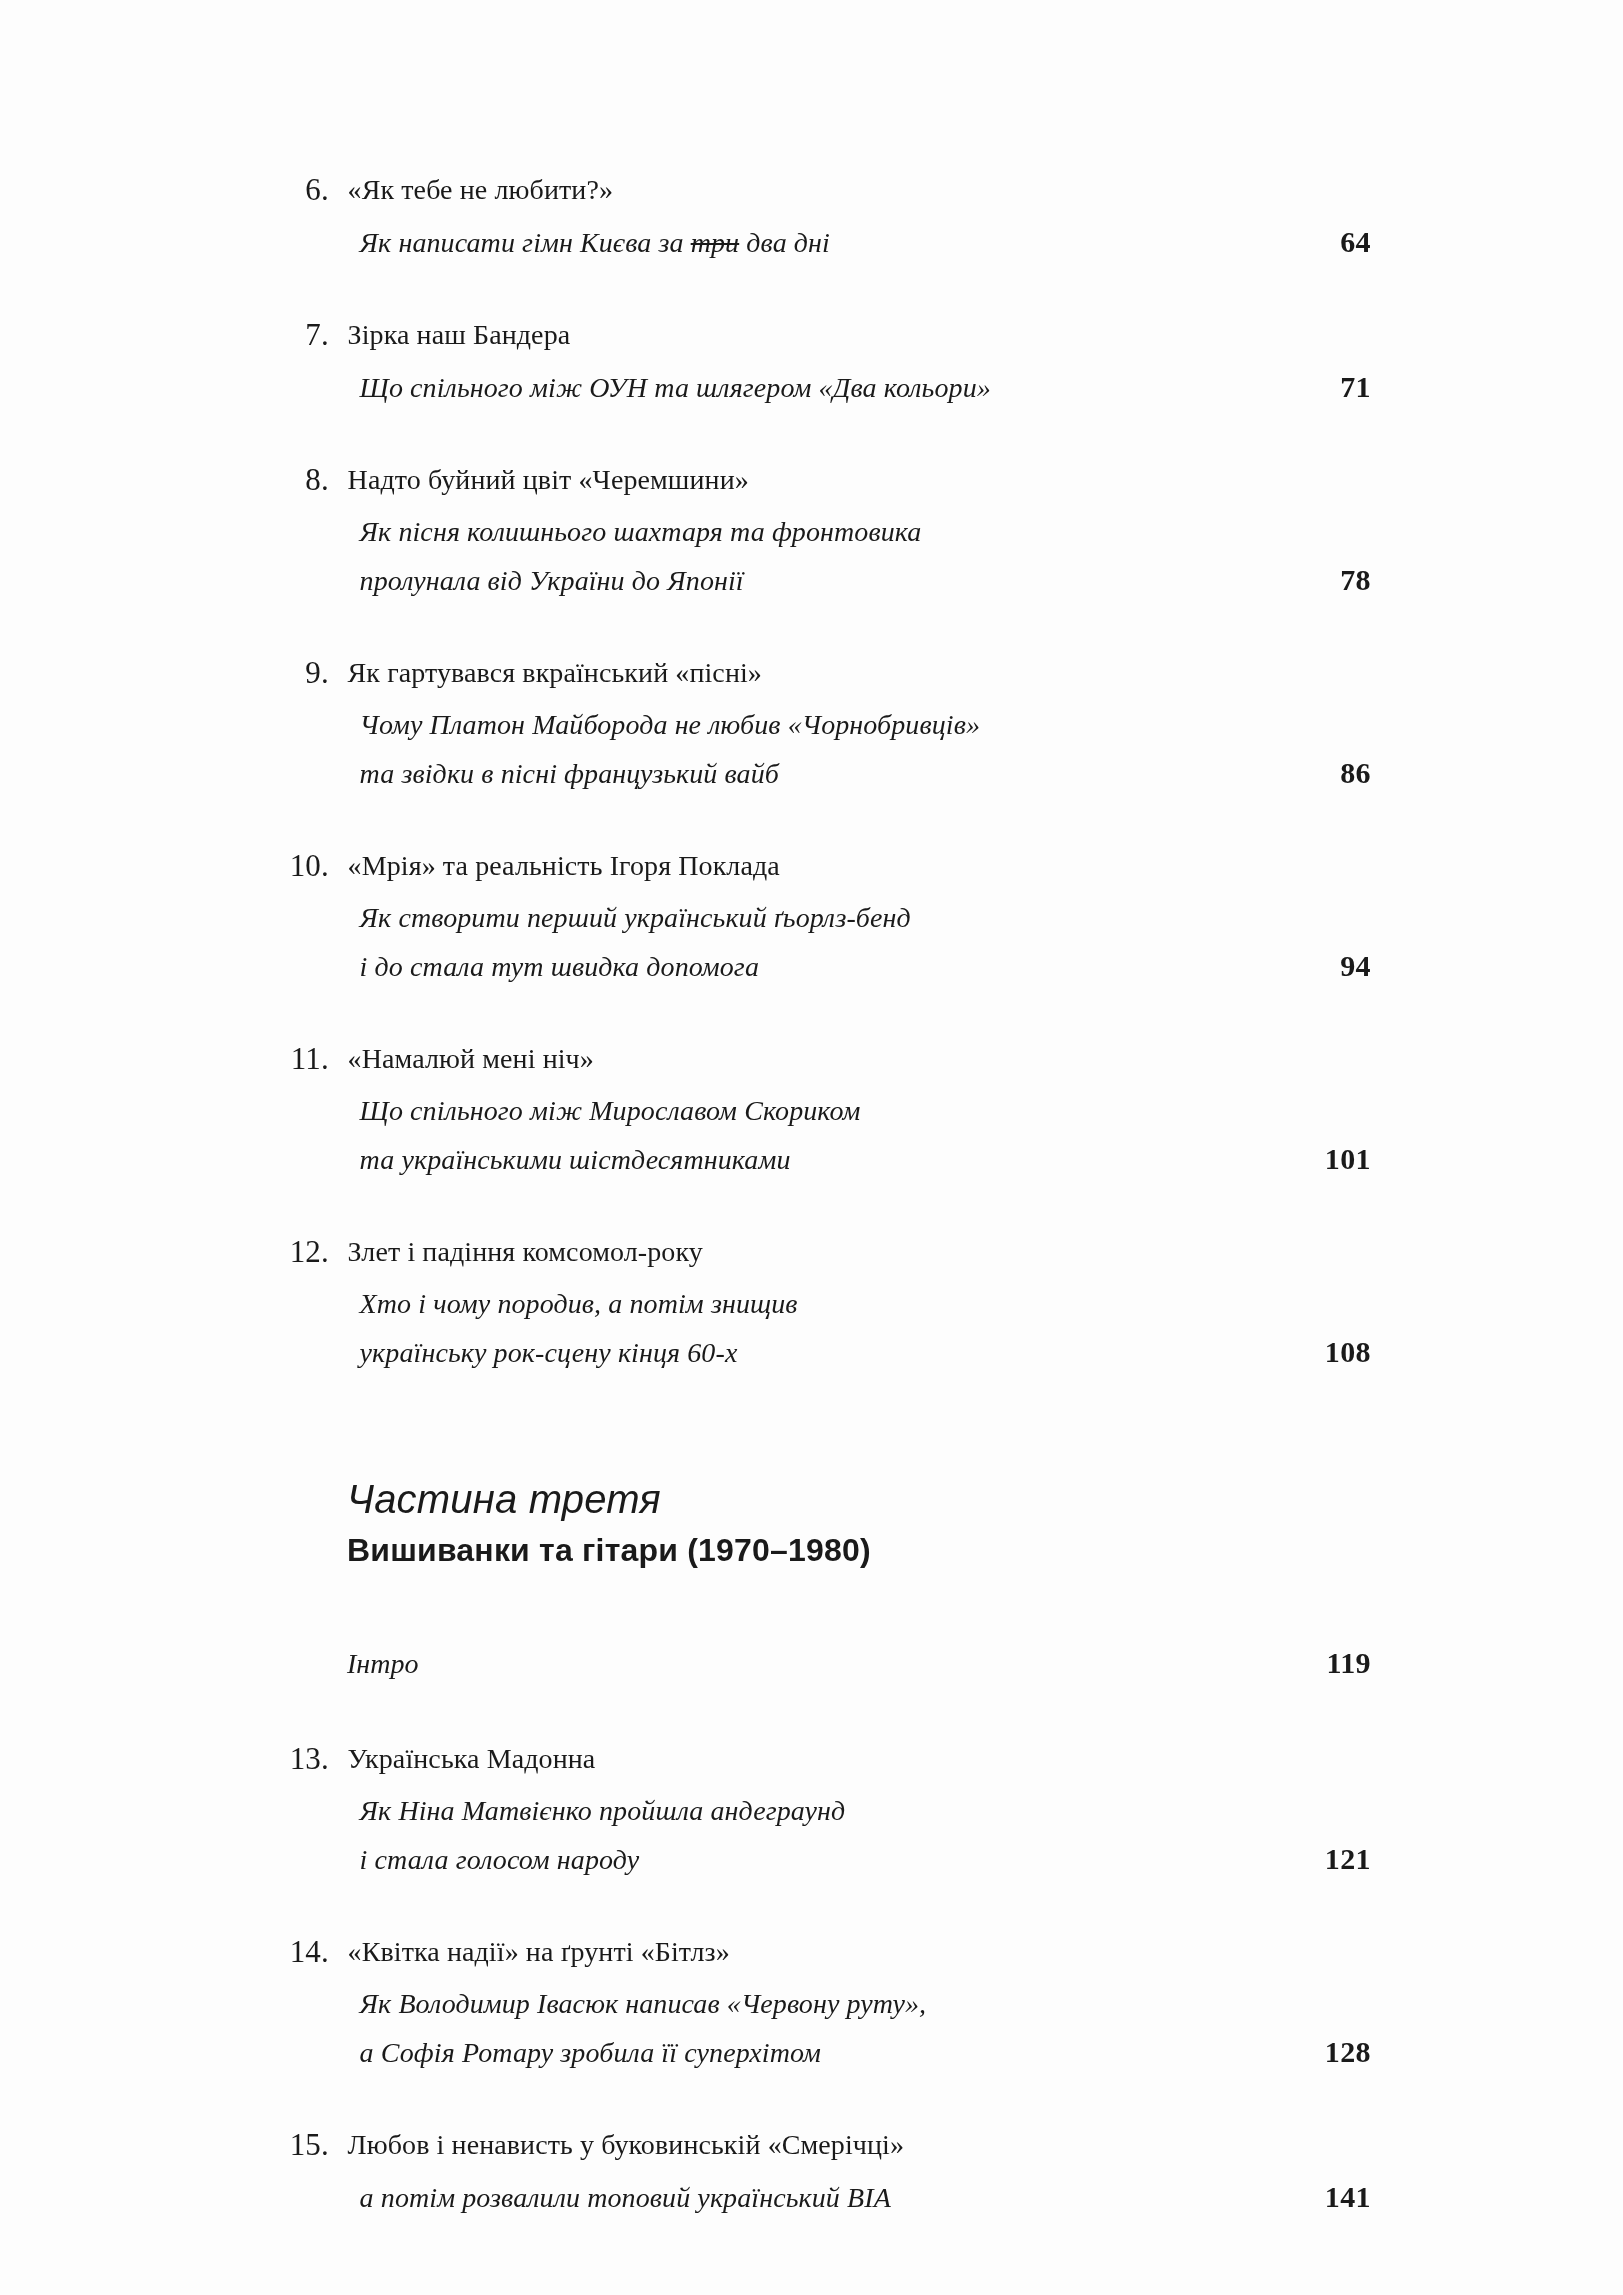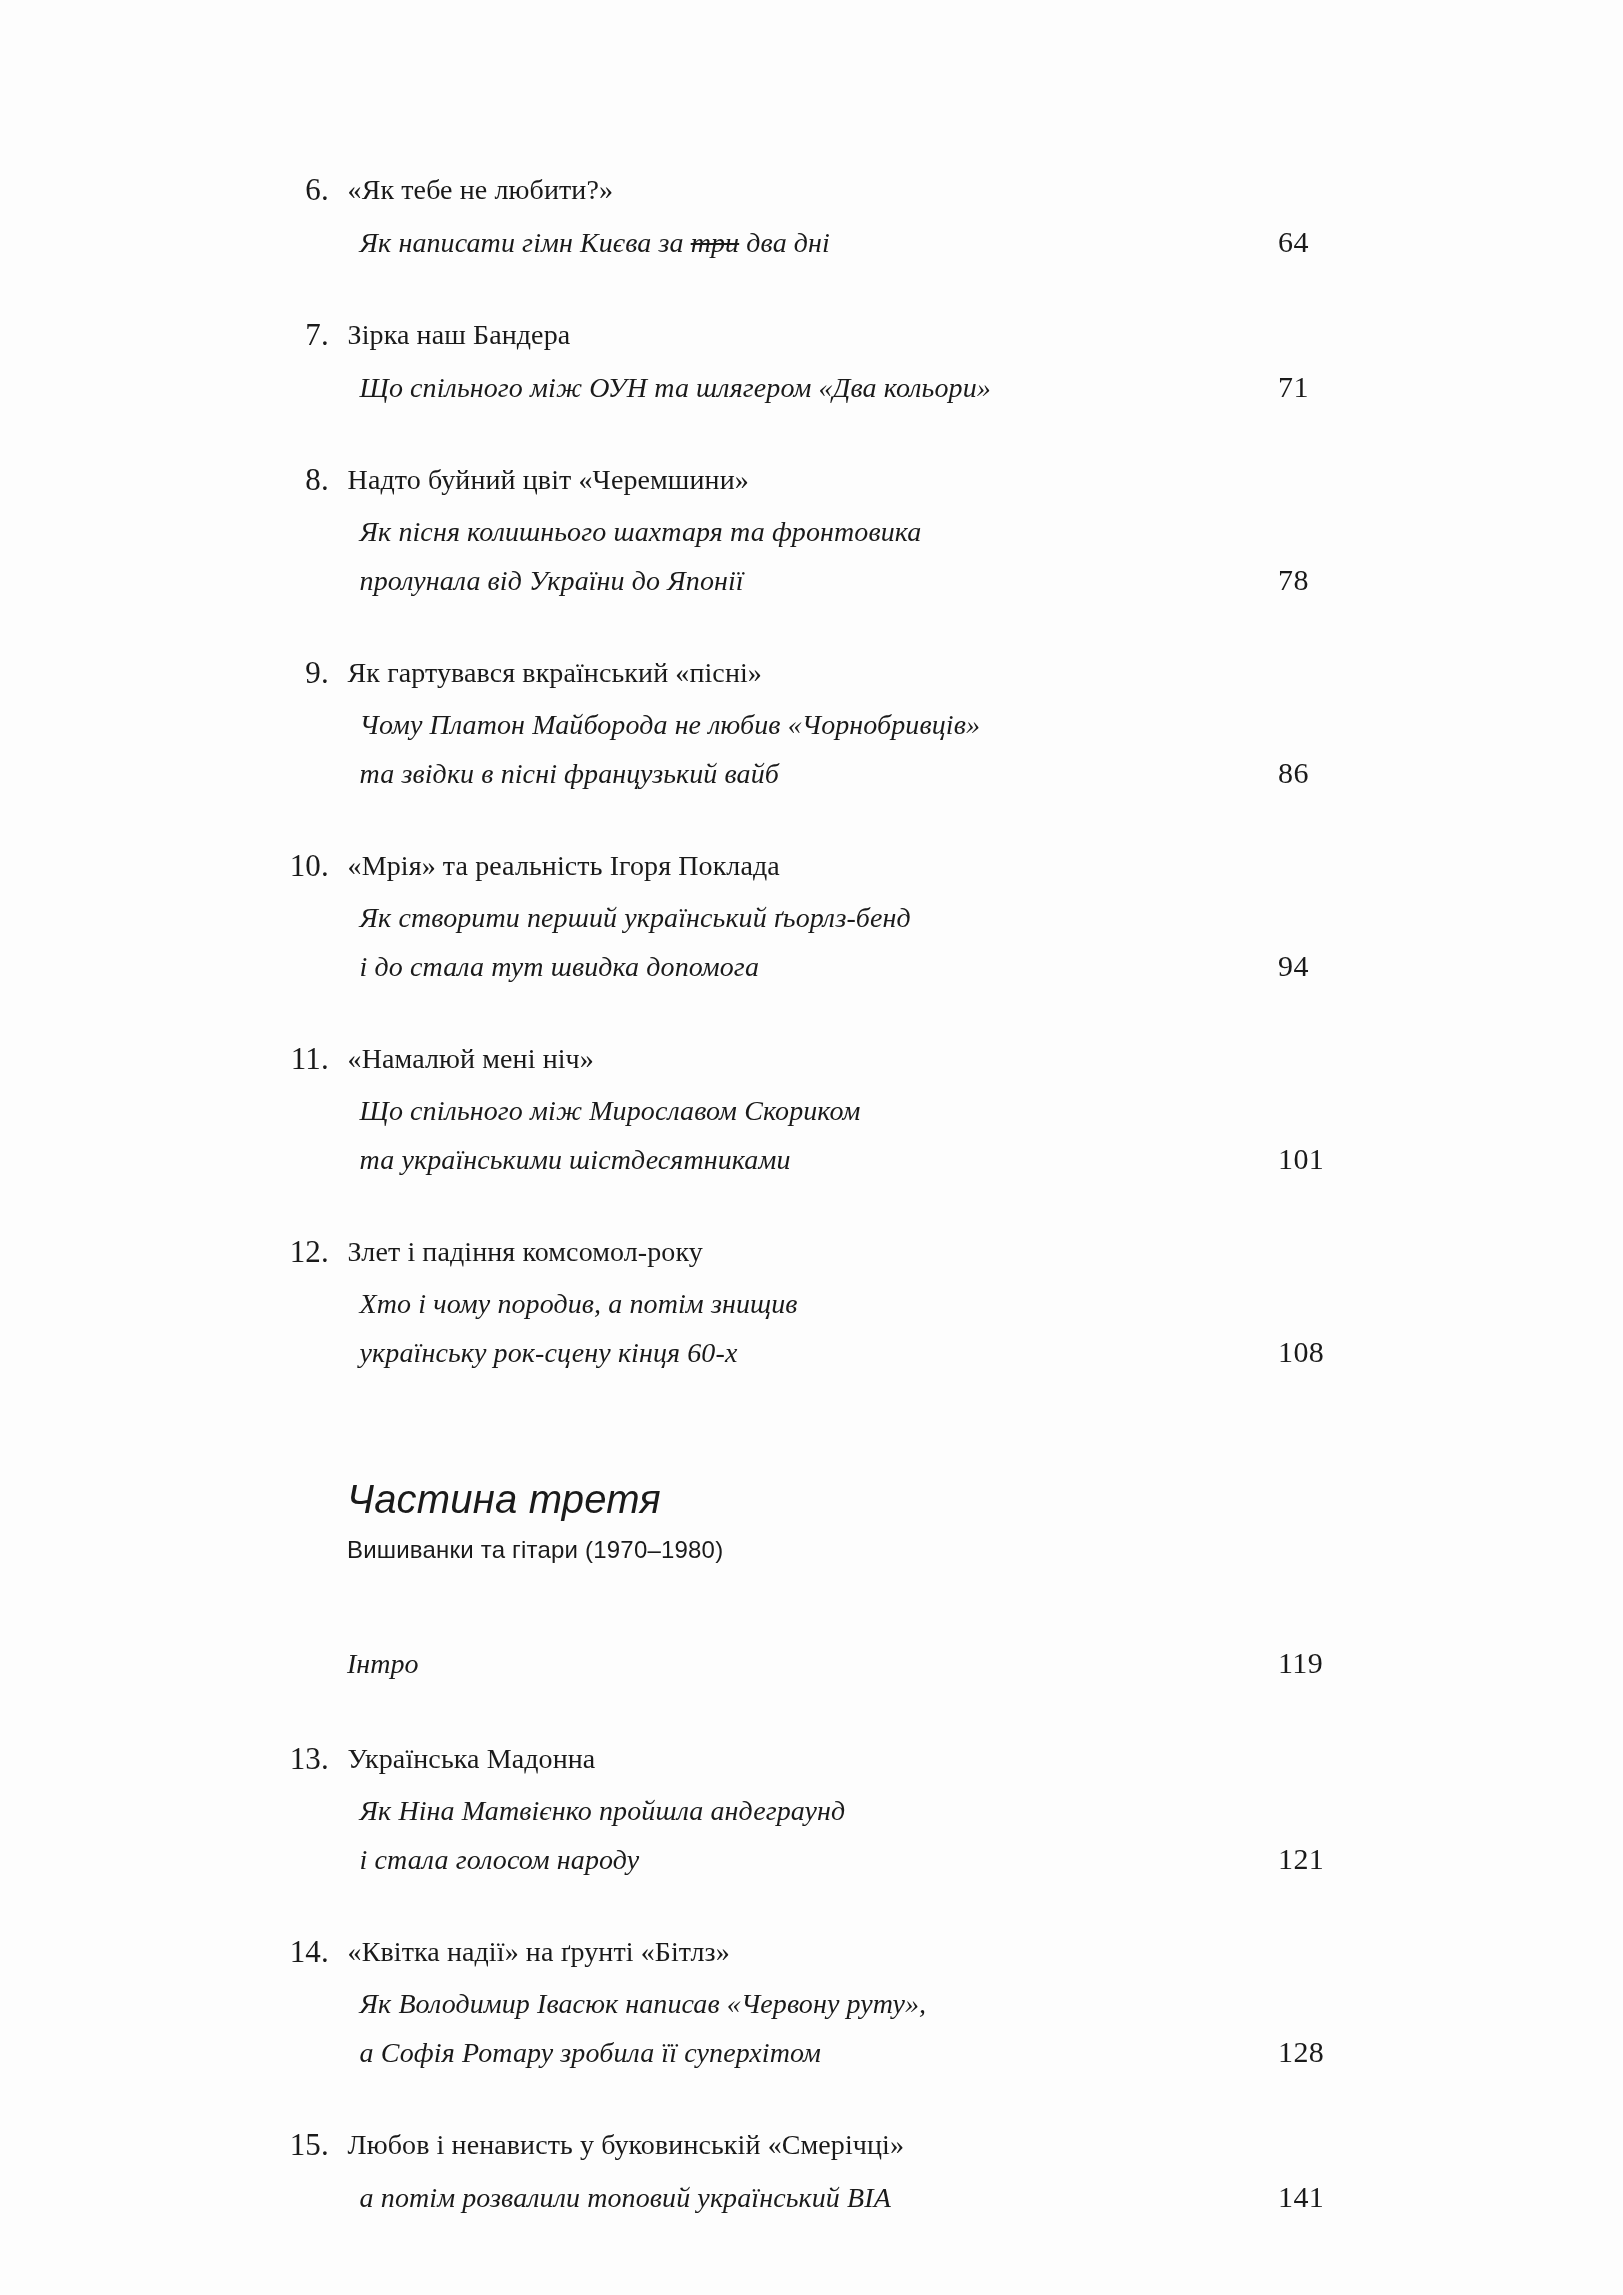--- a/index.html
+++ b/index.html
@@ -81,45 +81,46 @@
     letter-spacing: 9.3px;
     color: #3b3b3b;
     white-space: nowrap;
   }
   .leader::before {
     content: "..............................................................................";
   }
   .pagenum {
     flex: 0 0 auto;
     width: 93px;
-    text-align: left;
+    text-align: right;
     font-style: normal;
     font-size: 30px;
     letter-spacing: 0.4px;
+    font-weight: bold;
   }
   .sub-line.no-leader .leader { visibility: hidden; }
   .sub-line.no-leader .pagenum { visibility: hidden; }
 
   
   .part {
     margin-top: 98px;
     margin-bottom: 63px;
     padding-left: 76px;
   }
   .part-kicker {
     font-family: "Liberation Sans", "DejaVu Sans", sans-serif;
     font-style: italic;
     font-size: 40px;
     line-height: 49px;
     letter-spacing: 0.2px;
   }
   .part-title {
     font-family: "Liberation Sans", "DejaVu Sans", sans-serif;
-    font-weight: normal;
-    font-size: 24px;
+    font-weight: bold;
+    font-size: 32px;
     line-height: 52px;
     letter-spacing: 0.2px;
   }
 
   
   .plain-row {
     display: flex;
     align-items: baseline;
     padding-left: 76px;
     margin-bottom: 47px;

